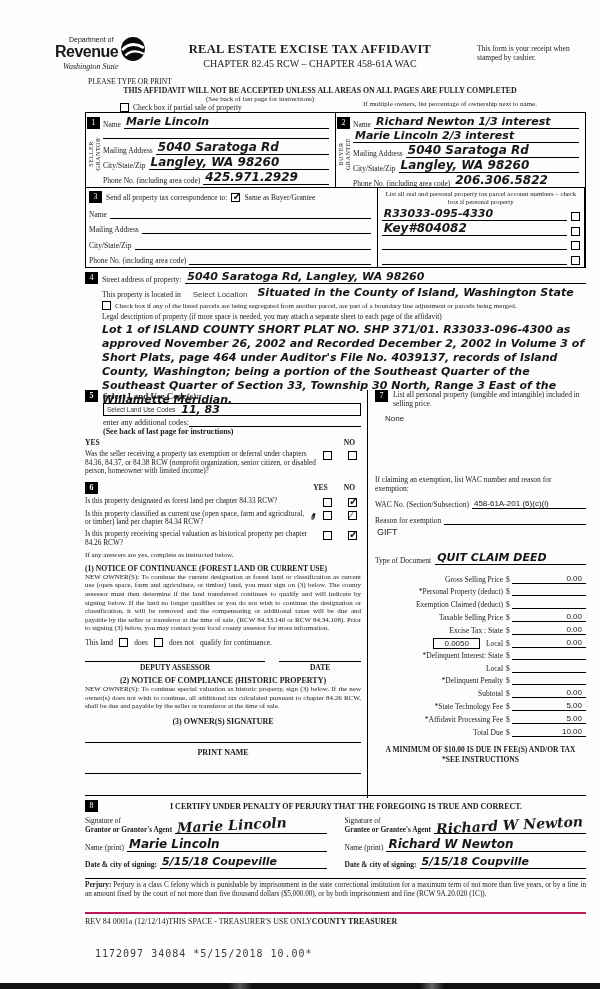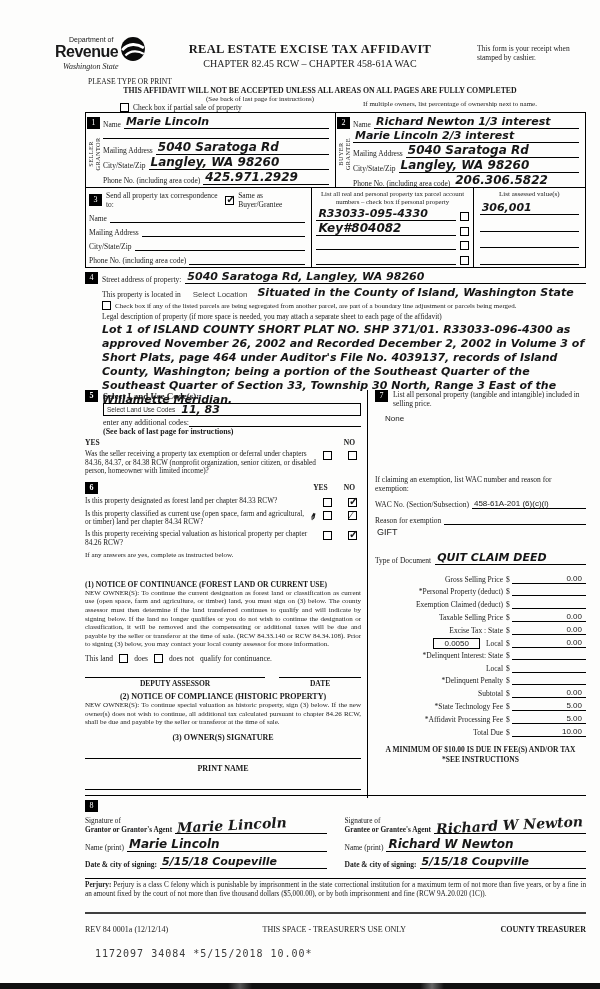--- a/index.html
+++ b/index.html
@@ -69,21 +69,21 @@
   .sec5-title-row { display:flex; gap:5px; align-items:center; font-weight:bold; font-size:9px;}
   .landuse-box { border:1.5px solid #000; margin:1px 0 1px 18px; display:flex; align-items:center; height:13px; padding:0 3px; gap:6px;}
   .landuse-box .ph { font-size:6.5px; color:#333; font-family:"Liberation Sans",sans-serif;}
   .addl { margin-left:18px; font-size:8px; display:flex; align-items:flex-end;}
   .seeback2 { margin-left:18px; font-size:8px; font-weight:bold;}
   .yn-head { display:flex; justify-content:space-between; gap:16px; font-weight:bold; font-size:7.5px; padding-right:6px; margin-top:2px;}
   .q-row { display:flex; align-items:flex-start; gap:6px; margin-top:3px;}
   .q-txt { flex:1; font-size:7.3px; line-height:8.6px;}
   .q-boxes { display:flex; gap:16px; padding-right:4px; padding-top:1px;}
   .pen-mark { font-size:11px; transform:rotate(110deg); display:inline-block; margin-left:-4px;}
-  .notice-title { font-weight:bold; font-size:7.6px; margin-top:20px;}
+  .notice-title { font-weight:bold; font-size:7.6px; margin-top:4px;}
   .notice-body { font-size:7px; line-height:8.6px; text-align:justify;}
   .qualify-row { display:flex; align-items:center; gap:6px; font-size:7.5px; margin-top:5px;}
   .sigline-row { display:flex; gap:14px; margin-top:14px;}
   .sigline { border-top:1px solid #000; text-align:center; font-weight:bold; font-size:7.5px; padding-top:1px;}
   .center-b { text-align:center; font-weight:bold; font-size:8px; margin-top:4px;}
   
   .sec7-head { display:flex; gap:5px; align-items:flex-start; font-size:7.5px; line-height:9px;}
   .none-val { margin:6px 0 0 10px; }
   .exempt-note { margin-top:52px; font-size:7.5px;}
   .wac-row, .reason-row { display:flex; align-items:flex-end; gap:3px; font-size:7.5px; margin-top:6px;}
@@ -101,21 +101,21 @@
   .sec8 { position:absolute; left:85px; right:14px; top:800px; }
   .sec8-head { display:flex; gap:8px; align-items:center;}
   .certify { font-weight:bold; font-size:8px; flex:1; text-align:center;}
   .sig-cols { display:flex; gap:18px; margin-top:2px;}
   .sig-col { flex:1; }
   .sig-col .fld { font-size:7.5px; margin-top:3px;}
   .lab2 { line-height:8.5px; font-size:7.3px;}
   .lab2 b { font-size:7.3px;}
   
   .perjury { position:absolute; left:85px; right:14px; top:878px; border-top:1px solid #000; padding-top:2px; font-size:7.2px; line-height:9px; text-align:justify;}
-  .footer-row { position:absolute; left:85px; right:14px; top:912px; border-top:2px solid #404040; padding-top:11px; display:flex; justify-content:space-between; font-size:8px;}
+  .footer-row { position:absolute; left:85px; right:14px; top:912px; border-top:2px solid #be185d; padding-top:3px; display:flex; font-size:8px;}
   .footer-row .mid { font-weight:normal;}
   .footer-row .right { font-weight:bold;}
   .stamp { position:absolute; left:95px; top:948px; font-family:"DejaVu Sans Mono", monospace; font-size:10px; color:#3a3a3a; letter-spacing:1px;}
   .scan-bar { position:absolute; left:0; right:0; bottom:0; height:6px;
     background:linear-gradient(90deg,#111 0%,#111 38%,#555 40%,#111 42%,#111 70%,#666 72%,#111 74%,#111 100%);}
   .hr-above8 { position:absolute; left:85px; right:14px; top:795px; border-top:1px solid #000;}
 </style>
 </head>
 <body>
 
@@ -251,35 +251,20 @@
           <span class="line"><span class="hw">Key#804082</span></span>
           <span class="cb"></span>
         </div>
       <div class="parcel-row">
           <span class="line"></span>
           <span class="cb"></span>
         </div>
       <div class="parcel-row">
           <span class="line"><span></span></span>
           <span class="cb"></span>
-        </div>
-    </div>
-    <div class="sec3-right">
-      <div class="hdr">List assessed value(s)</div>
-      <div class="aval-row">
-          <span class="line"><span class="hw big">306,001</span></span>
-        </div>
-      <div class="aval-row">
-          <span class="line"></span>
-        </div>
-      <div class="aval-row">
-          <span class="line"></span>
-        </div>
-      <div class="aval-row">
-          <span class="line"></span>
         </div>
     </div>
   </div>
 
   <div class="sec4">
     <div class="row">
       <span class="num">4</span>
       <span>Street address of property:</span>
       <span class="line"><span class="hw big">5040 Saratoga Rd, Langley, WA 98260</span></span>
     </div>
@@ -479,20 +464,21 @@
         <div>*SEE INSTRUCTIONS</div>
       </div>
     </div>
   </div>
 
   <div class="hr-above8"></div>
 
   <div class="sec8">
     <div class="sec8-head">
       <span class="num">8</span>
+      <span class="certify">I CERTIFY UNDER PENALTY OF PERJURY THAT THE FOREGOING IS TRUE AND CORRECT.</span>
     </div>
     <div class="sig-cols">
       <div class="sig-col">
         <div class="fld">
           <span class="lab2"><span>Signature of</span><br><b>Grantor or Grantor's Agent</b></span>
           <span class="line"><span class="sig">Marie Lincoln</span></span>
         </div>
         <div class="fld">
             <span>Name (print)</span>
           <span class="line"><span class="hw">Marie Lincoln</span></span>

